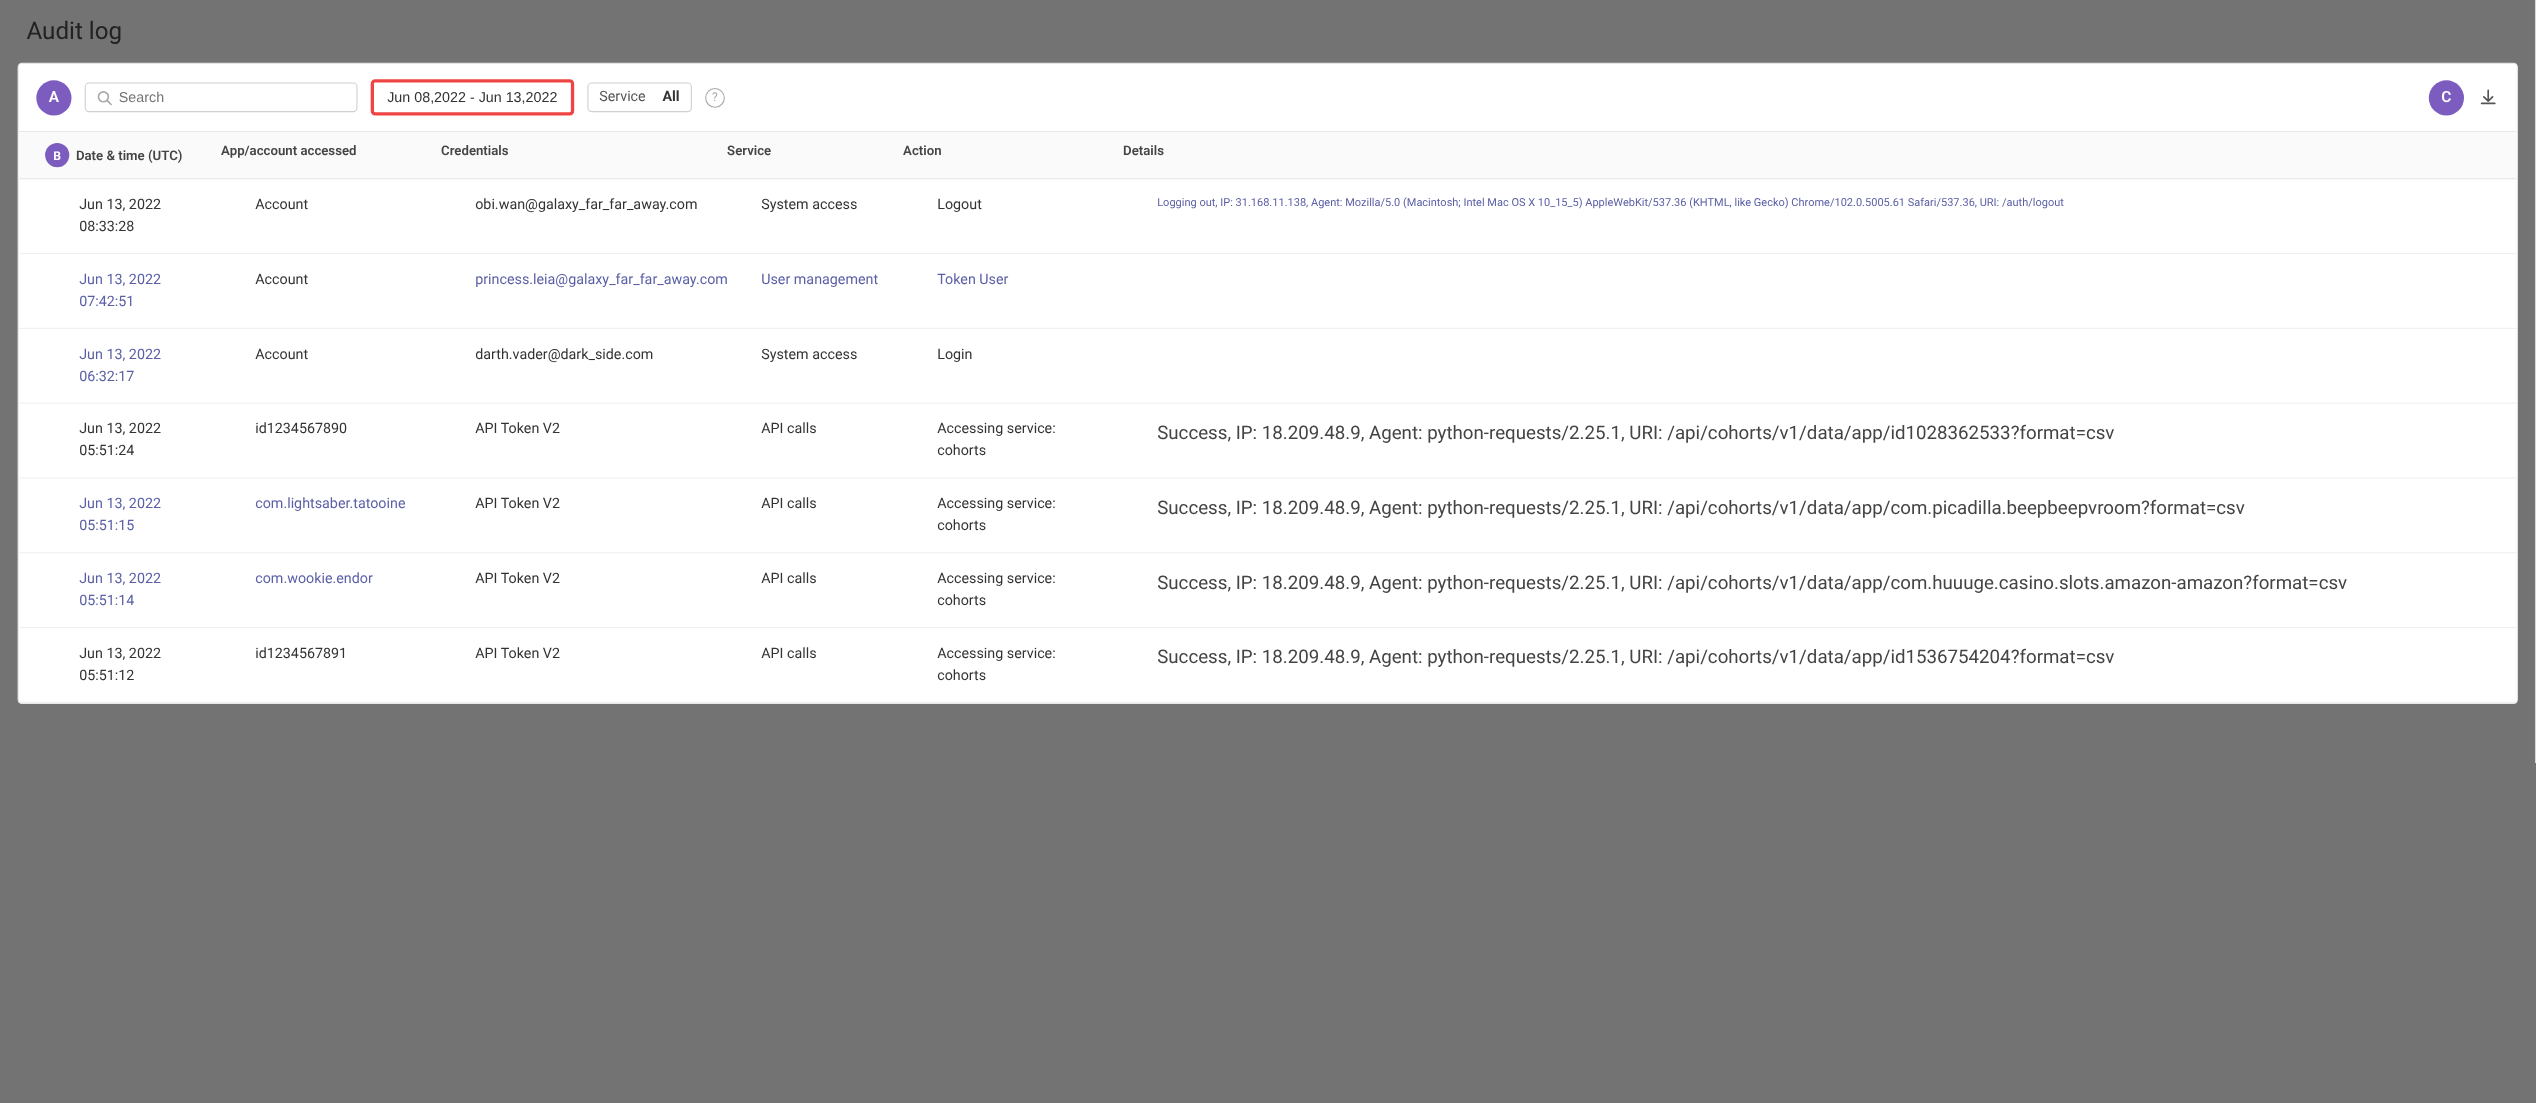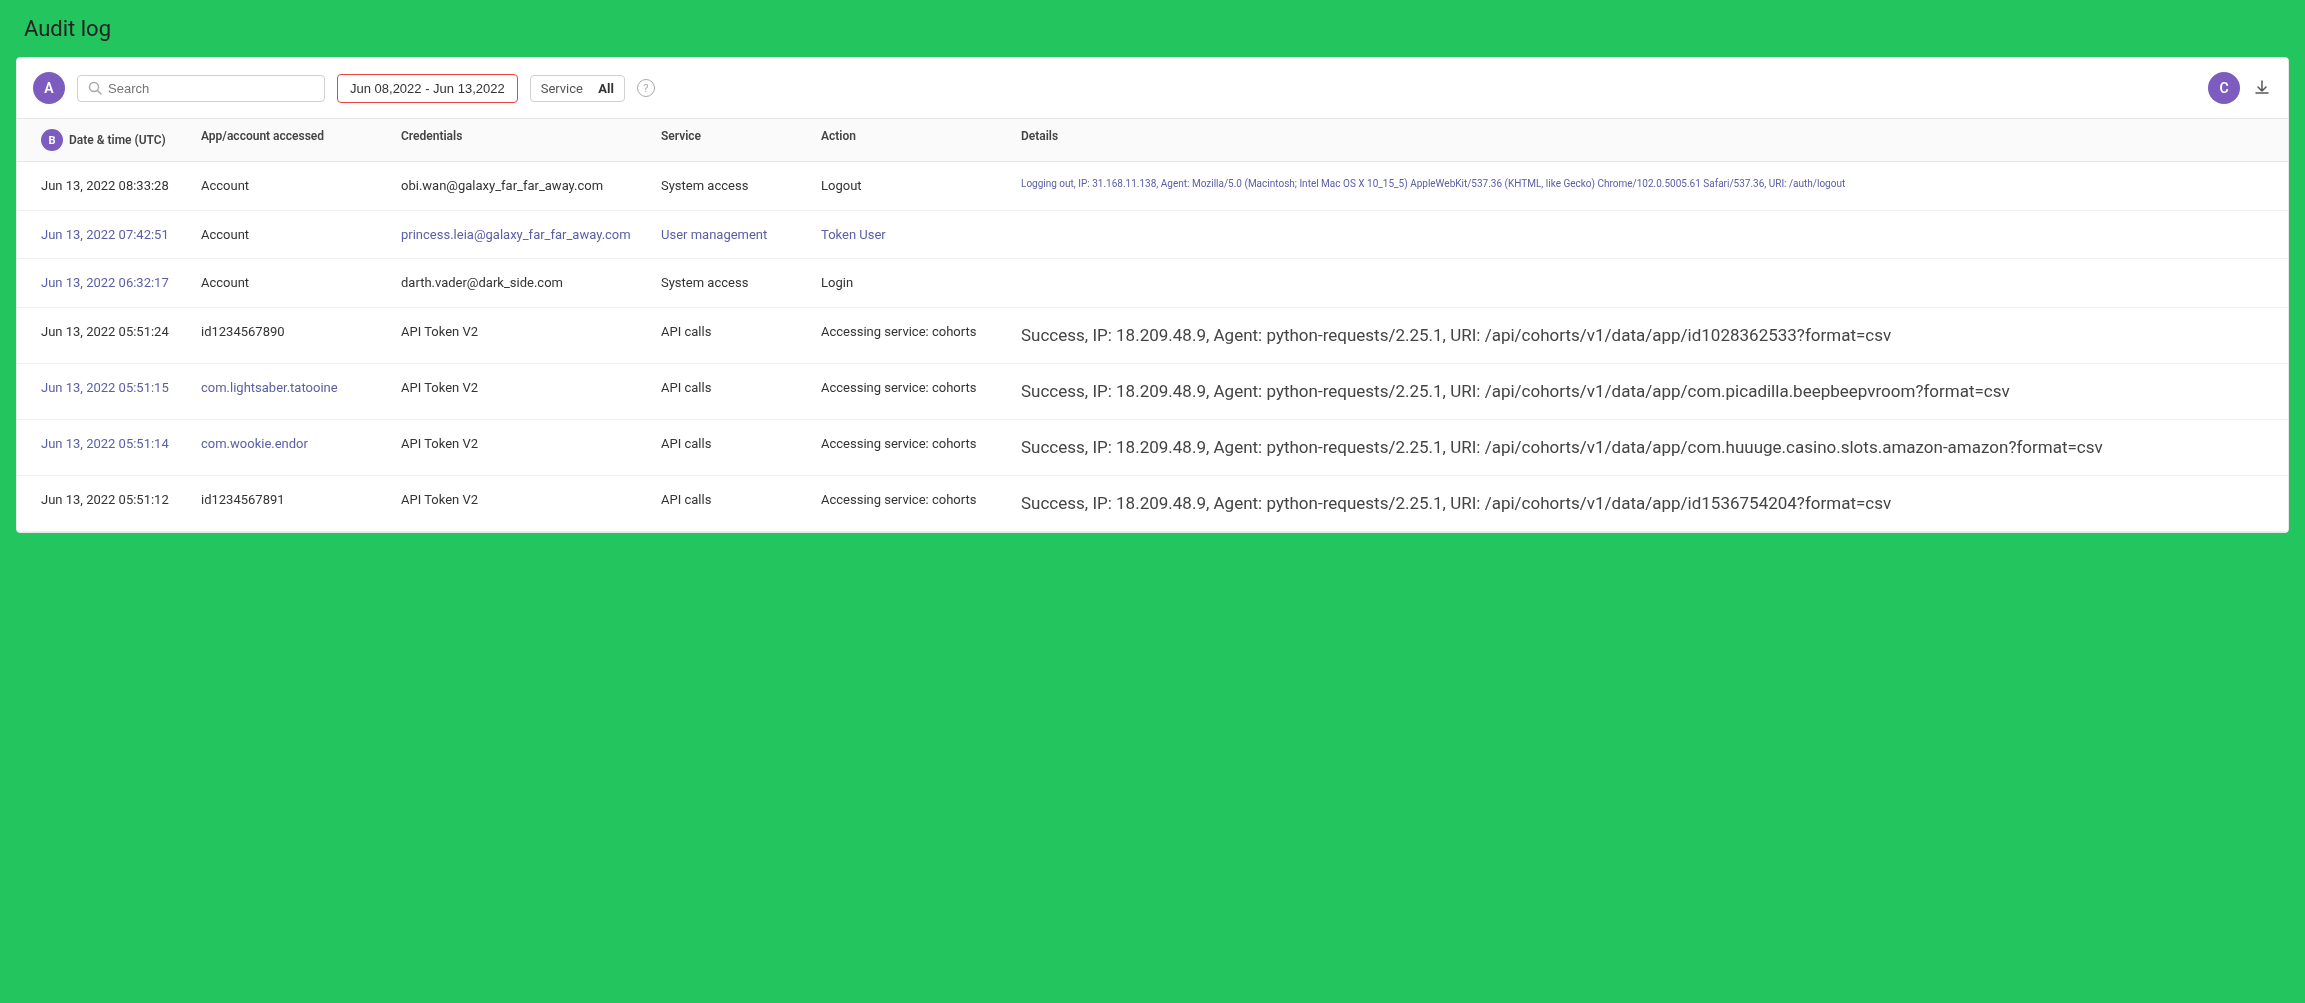--- a/index.html
+++ b/index.html
@@ -3,21 +3,21 @@
   <meta charset="utf-8">
   <style>
     * { box-sizing: border-box; margin: 0; padding: 0; }
     body {
       font-family: -apple-system, BlinkMacSystemFont, 'Segoe UI', Roboto, sans-serif;
       background: #f8f8f8;
       color: #333;
       font-size: 13px;
     }
     .page-wrapper {
-      background: #22c55e;
+      background: #737373;
       min-height: 100vh;
       padding: 16px 0;
     }
     .page-title {
       font-size: 22px;
       font-weight: 400;
       color: #222;
       padding: 0 24px 16px 24px;
     }
     .main-card {
@@ -62,21 +62,21 @@
     }
     .search-input {
       border: none;
       outline: none;
       font-size: 13px;
       color: #999;
       width: 100%;
       background: transparent;
     }
     .date-range-btn {
-      border: 1px solid #ef4444;
+      border: 3px solid #ef4444;
       border-radius: 4px;
       padding: 6px 12px;
       font-size: 13px;
       background: #fff;
       cursor: pointer;
       color: #333;
       white-space: nowrap;
     }
     .service-filter {
       display: flex;
@@ -169,20 +169,21 @@
       display: grid;
       grid-template-columns: 160px 200px 260px 160px 200px 1fr;
       padding: 14px 16px;
       border-bottom: 1px solid #f0f0f0;
       align-items: start;
     }
     .cell {
       padding: 0 8px;
       font-size: 13px;
       line-height: 1.5;
+      margin-left: 31px;
     }
     .cell-link {
       color: #5b60a6;
       cursor: pointer;
       text-decoration: none;
     }
     .cell-detail {
       color: #5b60a6;
       line-height: 1.6;
       font-size: 10px;

